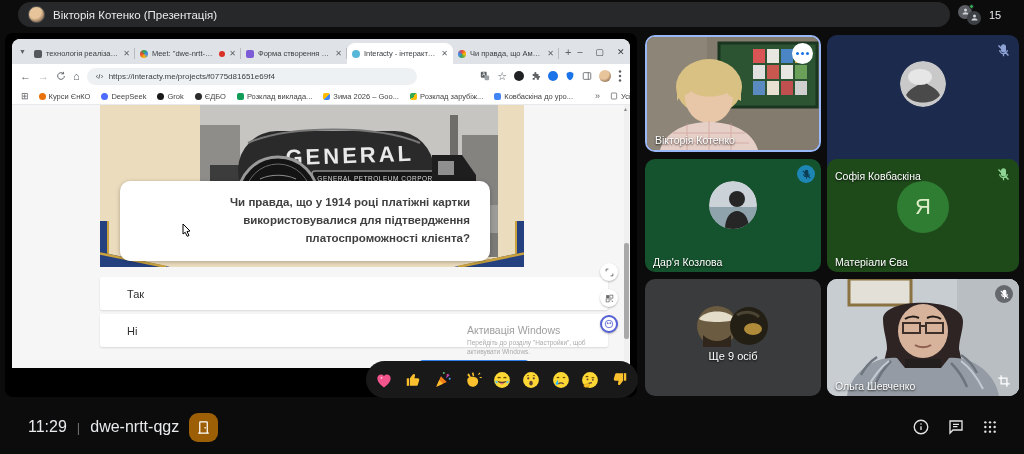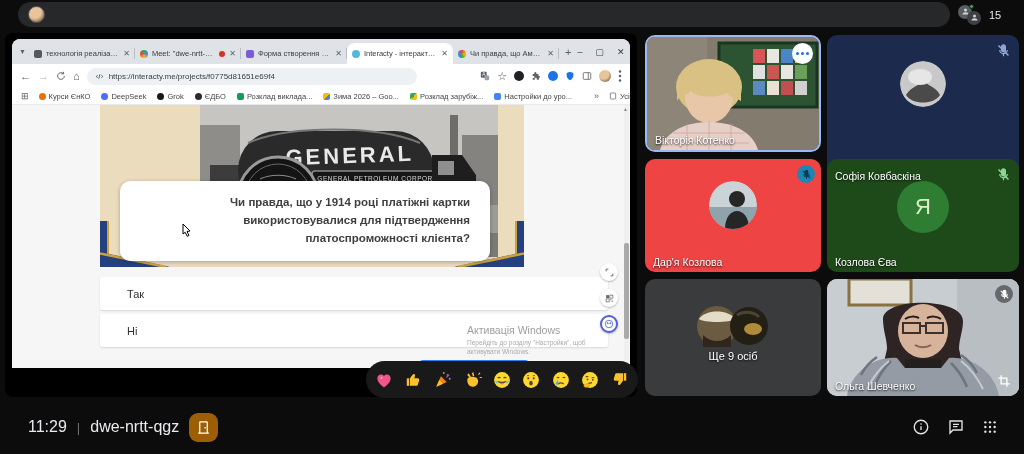--- a/index.html
+++ b/index.html
@@ -78,21 +78,21 @@
   .bluebtn { position:absolute; left:407px; top:255px; width:110px; height:8px; background:#2f7ff0; border-radius:4px 4px 0 0; }
 
   
   .rxbar { position:absolute; left:366px; top:361px; width:272px; height:37px; background:#19191a; border-radius:19px; display:flex; align-items:center; justify-content:space-evenly; z-index:6; }
   .rx { width:22px; height:22px; display:flex; align-items:center; justify-content:center; }
 
   
   .tile { position:absolute; border-radius:10px; overflow:hidden; }
   .tA1 { left:645px; top:35px;  width:176px; height:117px; border:2px solid #9ab8f7; background:#7d7668; }
   .tB1 { left:827px; top:35px;  width:192px; height:151px; background:#1c2b4d; }
-  .tA2 { left:645px; top:159px; width:176px; height:113px; background:#ef4444; }
+  .tA2 { left:645px; top:159px; width:176px; height:113px; background:#14532d; }
   .tB2 { left:827px; top:159px; width:192px; height:113px; background:#1e4a1a; }
   .tA3 { left:645px; top:279px; width:176px; height:117px; background:#3a3b3c; }
   .tB3 { left:827px; top:279px; width:192px; height:117px; background:#c8cdd2; }
   .t-name { position:absolute; left:8px; bottom:4px; color:#fff; font-size:10.5px; text-shadow:0 1px 2px rgba(0,0,0,.85); z-index:3; }
   .t-name.center { left:0; right:0; bottom:34px; text-align:center; font-size:11px; }
   .menu-dots { position:absolute; right:6px; top:6px; width:21px; height:21px; border-radius:50%; background:#fff; display:flex; align-items:center; justify-content:center; gap:2px; z-index:3; }
   .menu-dots i { width:3px; height:3px; border-radius:50%; background:#1a73e8; }
   .micoff { position:absolute; right:8px; top:8px; z-index:3; }
   .micoff.circ { right:6px; top:6px; width:18px; height:18px; border-radius:50%; display:flex; align-items:center; justify-content:center; }
   .bigava { position:absolute; left:50%; top:26px; transform:translateX(-50%); border-radius:50%; overflow:hidden; }
@@ -108,20 +108,21 @@
   .door { width:29px; height:29px; border-radius:9px; background:#9c5f06; display:flex; align-items:center; justify-content:center; }
   .c-right { position:absolute; left:912px; top:0; height:54px; display:flex; align-items:center; gap:17px; color:#e3e3e3; }
 </style>
 </head>
 <body>
 
 <div class="stage">
 
   <div class="topbar">
     <div class="tb-ava"></div>
+    <div class="tb-title">Вікторія Котенко (Презентація)</div>
   </div>
   <div class="count-cluster">
     <div class="mini-avas">
       <div class="mini-ava a">
           <svg viewBox="0 0 24 24" fill="#cfd2d6">
             <circle cx="12" cy="8" r="4"></circle>
             <path d="M4 20c0-4 4-6 8-6s8 2 8 6z"></path>
           </svg>
         </div>
       <div class="mini-ava b">
@@ -242,21 +243,21 @@
         <div class="bm">
             <span class="bm-dot" style="background:linear-gradient(135deg,#fbbc05 50%,#4285f4 50%)"></span>
             <span class="bm-label">Зима 2026 – Goo...</span>
           </div>
         <div class="bm">
             <span class="bm-dot" style="background:linear-gradient(135deg,#34a853 50%,#fbbc05 50%)"></span>
             <span class="bm-label">Розклад зарубіж...</span>
           </div>
         <div class="bm">
             <span class="bm-dot" style="background:#4285f4"></span>
-            <span class="bm-label">Настройки до уро...</span>
+            <span class="bm-label">Ковбаскіна до уро...</span>
           </div>
         <div class="bm-sp"></div>
         <span class="bm-grid">»</span>
         <div class="bm">
             <svg width="8" height="8" viewBox="0 0 24 24" fill="none" stroke="#5f6368" stroke-width="2.2">
               <rect x="4" y="3" width="16" height="18" rx="2"></rect>
             </svg>
             <span class="bm-label">Усі закладки</span>
           </div>
       </div>
@@ -519,21 +520,21 @@
   <div class="tile tB2">
     <div class="init-circle">Я</div>
     <svg class="micoff" width="15" height="15" viewBox="0 0 24 24">
         <g stroke="#8fd694" stroke-width="2" fill="none">
           <path d="M12 3a3 3 0 0 1 3 3v5a3 3 0 0 1-6 0V6a3 3 0 0 1 3-3z" fill="#8fd694"></path>
           <path d="M6 11a6 6 0 0 0 12 0"></path>
           <path d="M12 17v4"></path>
           <path d="M4 4l16 16" stroke-width="2.4"></path>
         </g>
       </svg>
-    <div class="t-name">Козлова Єва</div>
+    <div class="t-name">Матеріали Єва</div>
   </div>
 
   <div class="tile tA3">
     <div class="ava-pair">
       <svg width="80" height="42">
         <circle cx="24" cy="21" r="20" fill="#6b5b40"></circle>
           <path d="M6 14c6-10 30-10 36 0-4 4-32 4-36 0z" fill="#e2dcc8"></path>
           <path d="M10 30c8 8 20 8 28 0v12H10z" fill="#30261c"></path>
         <circle cx="56" cy="21" r="19" fill="#241f14"></circle>
           <ellipse cx="60" cy="24" rx="9" ry="6" fill="#b08c3a"></ellipse>

